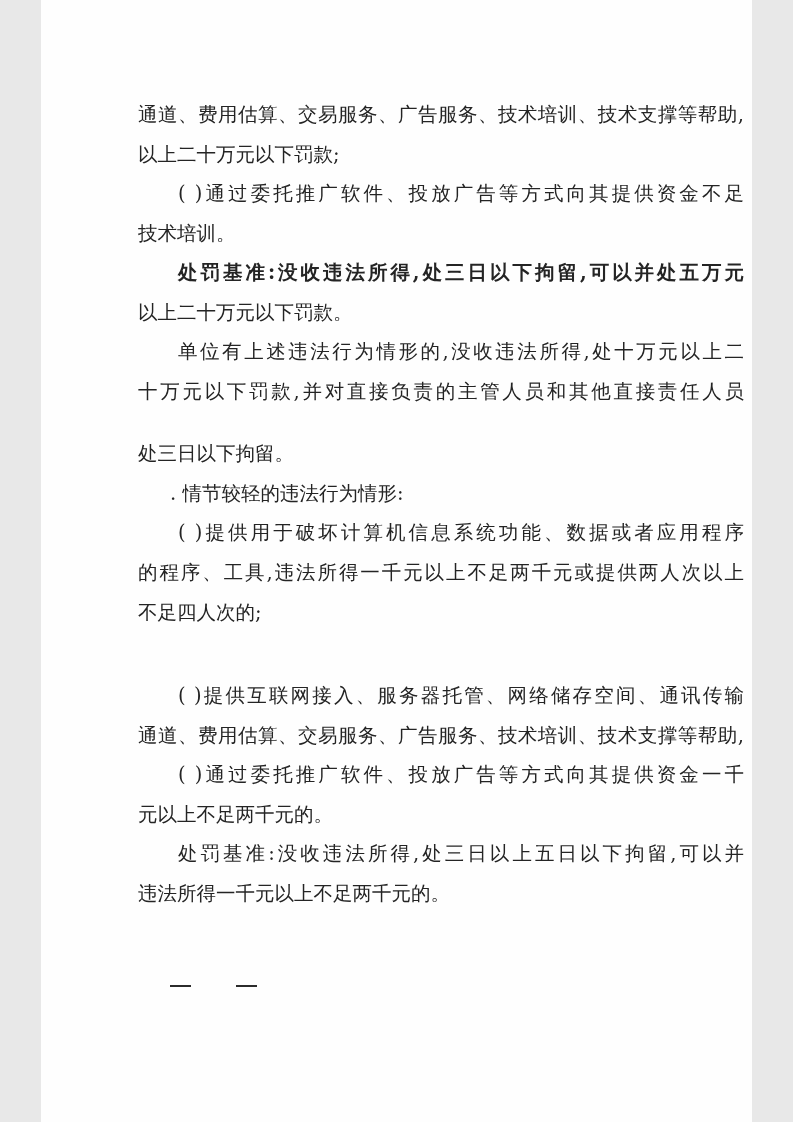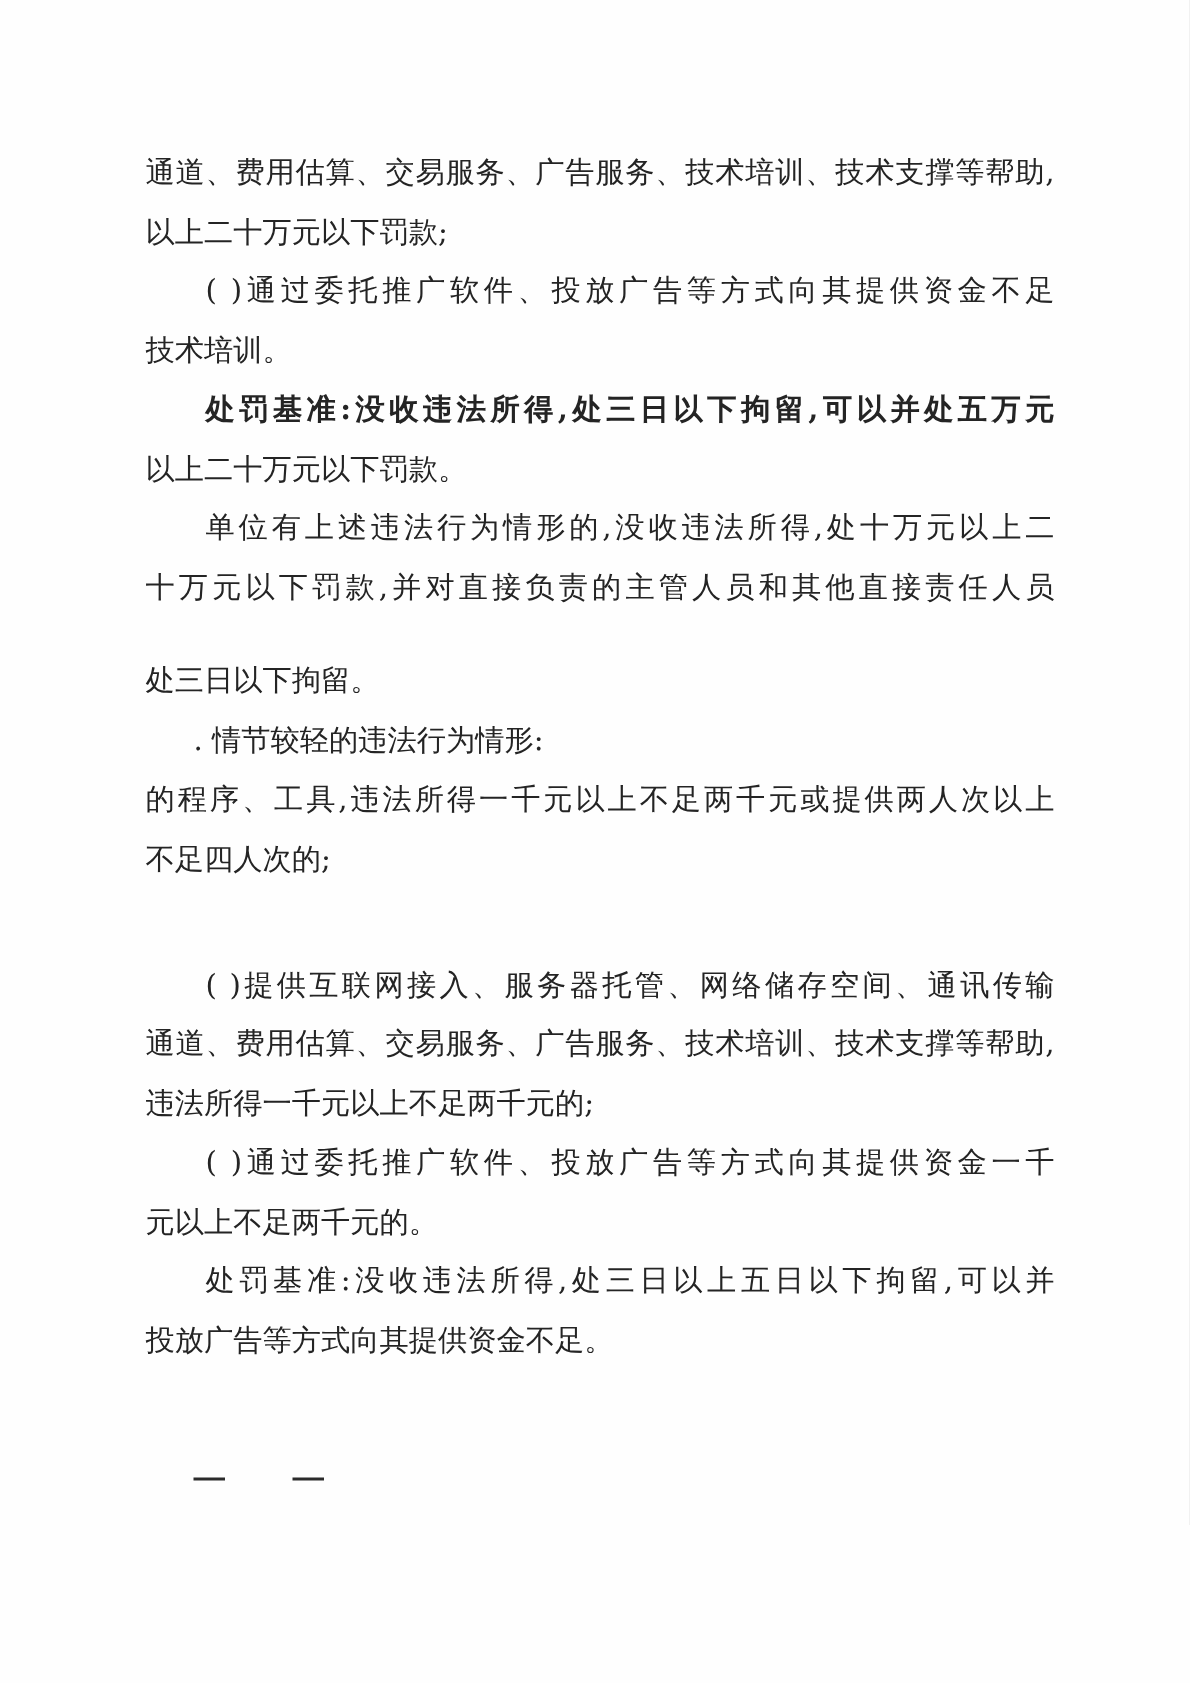--- a/index.html
+++ b/index.html
@@ -2,21 +2,21 @@
 <html><head>
 <meta charset="utf-8">
 <style>
   html, body {
     margin: 0;
     padding: 0;
     background: #e8e8e8;
   }
   .page {
     position: relative;
-    width: 793px;
+    width: 711px;
     height: 1122px;
     margin: 0 auto;
     background: #fefefe;
     overflow: hidden;
     font-family: "DejaVu Serif", "Liberation Serif", serif;
     color: #242424;
   }
   .text-block {
     position: absolute;
     left: 97px;
@@ -62,27 +62,27 @@
       <div class="line just" style="padding-left: 0px;">通道、费用估算、交易服务、广告服务、技术培训、技术支撑等帮助,</div>
       <div class="line" style="padding-left: 0px;">以上二十万元以下罚款;</div>
       <div class="line just" style="padding-left: 40px;">( )通过委托推广软件、投放广告等方式向其提供资金不足</div>
       <div class="line" style="padding-left: 0px;">技术培训。</div>
       <div class="line just" style="padding-left: 40px; font-weight: bold;">处罚基准:没收违法所得,处三日以下拘留,可以并处五万元</div>
       <div class="line" style="padding-left: 0px;">以上二十万元以下罚款。</div>
       <div class="line just" style="padding-left: 40px;">单位有上述违法行为情形的,没收违法所得,处十万元以上二</div>
       <div class="line just" style="padding-left: 0px;">十万元以下罚款,并对直接负责的主管人员和其他直接责任人员</div>
       <div class="line" style="padding-left: 0px; margin-top: 23px;">处三日以下拘留。</div>
       <div class="line" style="padding-left: 32px;">. 情节较轻的违法行为情形:</div>
+      <div class="line just" style="padding-left: 40px;">( )提供用于破坏计算机信息系统功能、数据或者应用程序</div>
       <div class="line just" style="padding-left: 0px;">的程序、工具,违法所得一千元以上不足两千元或提供两人次以上</div>
       <div class="line" style="padding-left: 0px;">不足四人次的;</div>
       <div class="line just" style="padding-left: 40px; margin-top: 44px;">( )提供互联网接入、服务器托管、网络储存空间、通讯传输</div>
       <div class="line just" style="padding-left: 0px;">通道、费用估算、交易服务、广告服务、技术培训、技术支撑等帮助,</div>
-      <div class="line" style="padding-left: 0px;">违法所得一千元以上不足两千元的;</div>
       <div class="line just" style="padding-left: 40px;">( )通过委托推广软件、投放广告等方式向其提供资金一千</div>
       <div class="line" style="padding-left: 0px;">元以上不足两千元的。</div>
       <div class="line just" style="padding-left: 40px;">处罚基准:没收违法所得,处三日以上五日以下拘留,可以并</div>
-      <div class="line" style="padding-left: 0px;">投放广告等方式向其提供资金不足。</div>
+      <div class="line" style="padding-left: 0px;">违法所得一千元以上不足两千元的。</div>
     </div>
   <div class="footer">
     <span class="dash d1"></span>
     <span class="dash d2"></span>
   </div>
 </div>
 
 </body></html>

